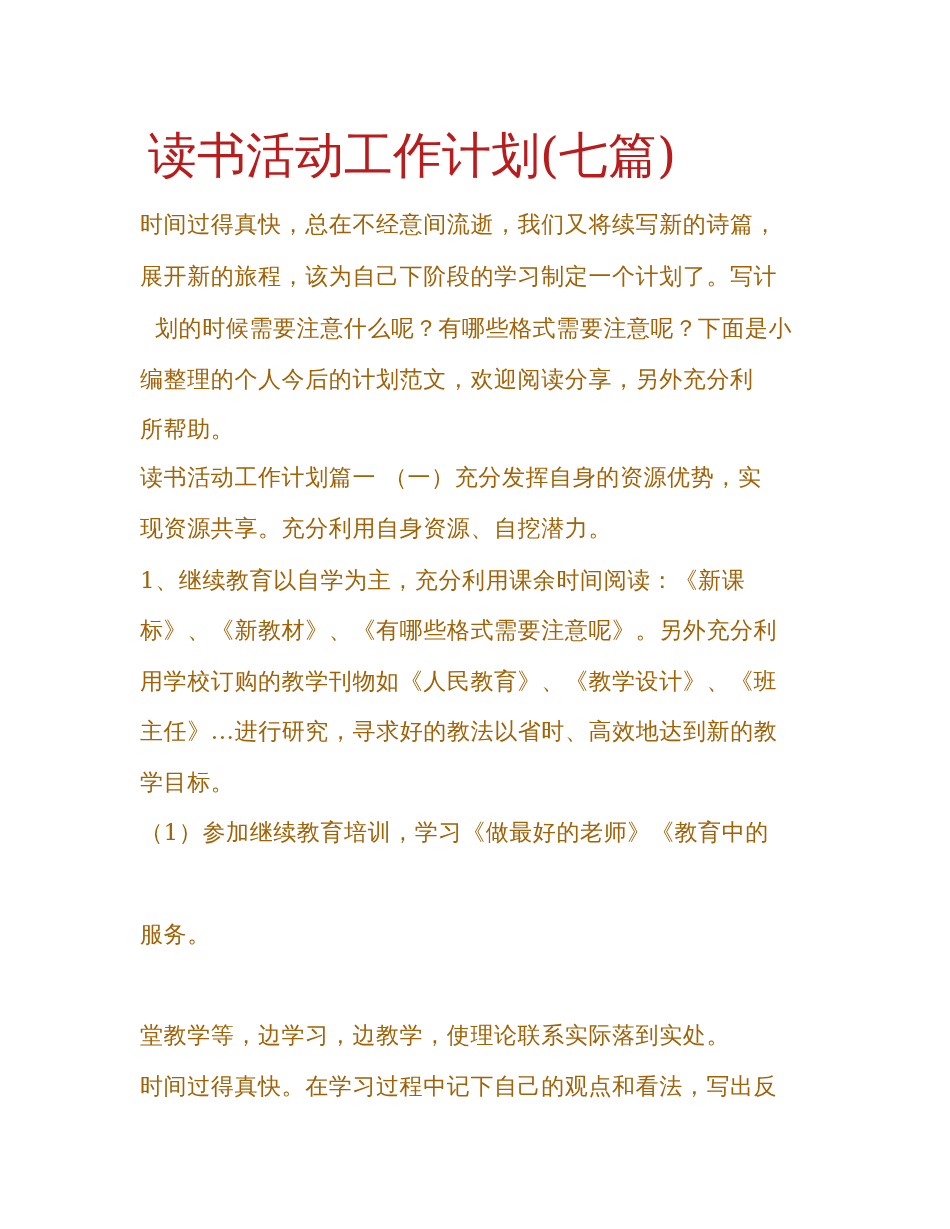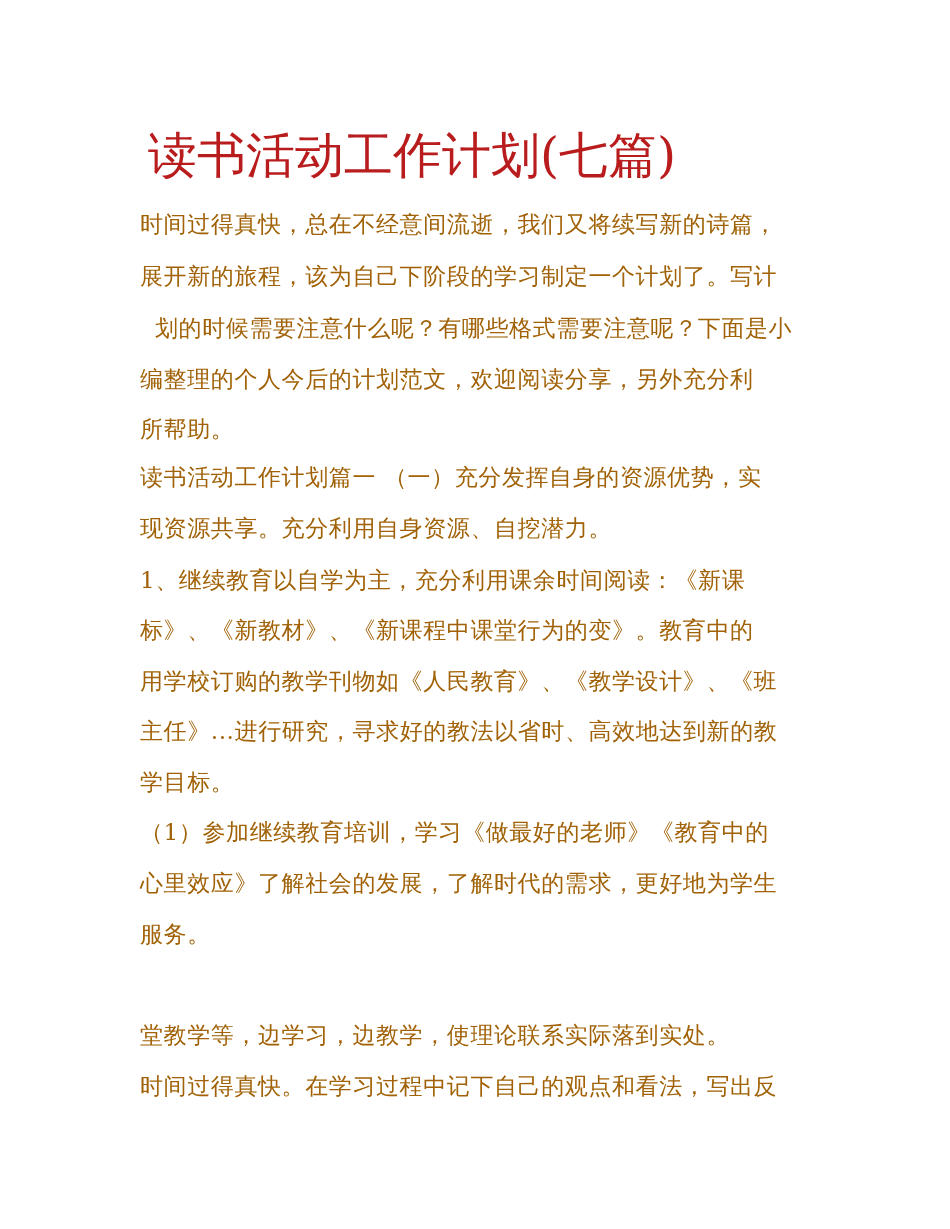--- a/index.html
+++ b/index.html
@@ -54,25 +54,24 @@
   <div class="line" style="top:208px;">时间过得真快，总在不经意间流逝，我们又将续写新的诗篇，</div>
   <div class="line" style="top:260px;">展开新的旅程，该为自己下阶段的学习制定一个计划了。写计</div>
   <div class="line" style="top:312px;margin-left:15px;">划的时候需要注意什么呢？有哪些格式需要注意呢？下面是小</div>
   <div class="line" style="top:363px;">编整理的个人今后的计划范文，欢迎阅读分享，另外充分利</div>
   <div class="line" style="top:413px;">所帮助。</div>
 
   <div class="line" style="top:461px;">读书活动工作计划篇一 （一）充分发挥自身的资源优势，实</div>
   <div class="line" style="top:512px;text-align:right;">现资源共享。充分利用自身资源、自挖潜力。</div>
 
   <div class="line" style="top:564px;">1、继续教育以自学为主，充分利用课余时间阅读：《新课</div>
-  <div class="line" style="top:614px;">标》、《新教材》、《新课程中课堂行为的变》。教育中的</div>
+  <div class="line" style="top:614px;">标》、《新教材》、《有哪些格式需要注意呢》。另外充分利</div>
   <div class="line" style="top:665px;">用学校订购的教学刊物如《人民教育》、《教学设计》、《班</div>
   <div class="line" style="top:715px;">主任》...进行研究，寻求好的教法以省时、高效地达到新的教</div>
   <div class="line" style="top:766px;">学目标。</div>
 
   <div class="line" style="top:816px;">（1）参加继续教育培训，学习《做最好的老师》《教育中的</div>
-  <div class="line" style="top:867px;">心里效应》了解社会的发展，了解时代的需求，更好地为学生</div>
   <div class="line" style="top:918px;">服务。</div>
 
   <div class="line" style="top:1019px;">堂教学等，边学习，边教学，使理论联系实际落到实处。</div>
 
   <div class="line" style="top:1070px;">时间过得真快。在学习过程中记下自己的观点和看法，写出反</div>
 </div>
 
 </body></html>

